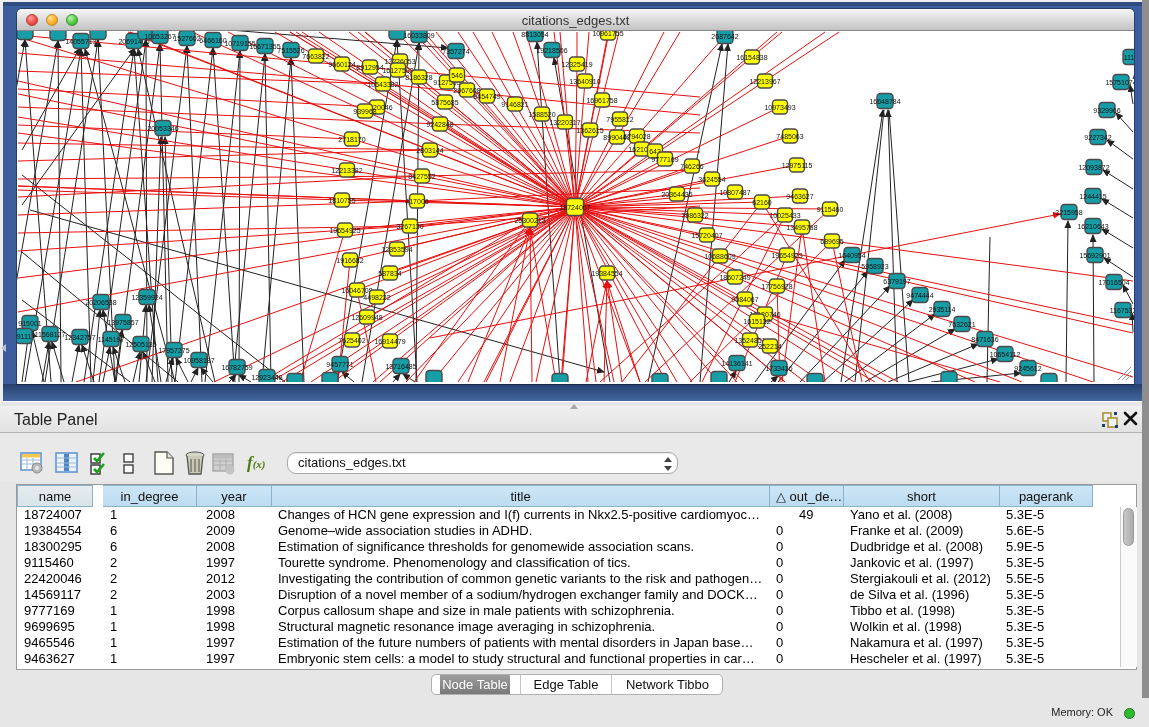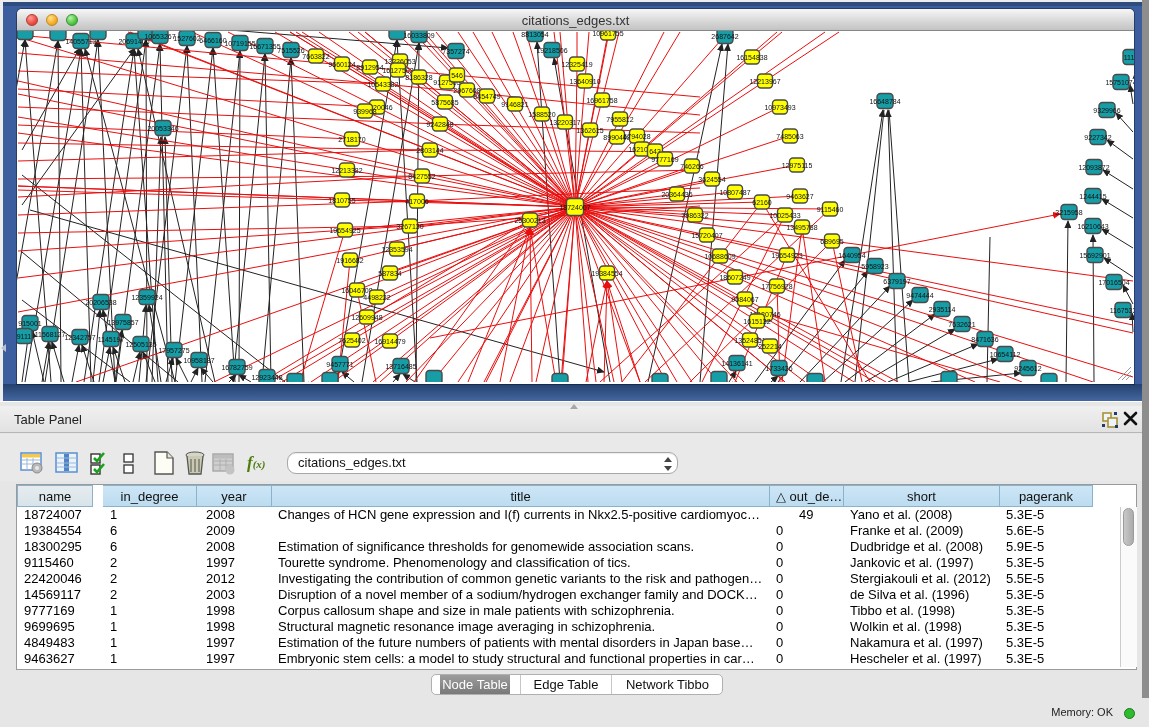--- a/index.html
+++ b/index.html
@@ -13,21 +13,21 @@
 #zone .split{position:absolute;left:3px;top:384px;width:1146px;height:17px;background:linear-gradient(#24406e,#44679f)}
 #win{position:absolute;left:17px;top:9px;width:1117px;height:375px;border-radius:5px 5px 0 0;background:#fff;box-shadow:0 0 0 1px rgba(0,0,0,.35)}
 #titlebar{position:absolute;left:0;top:0;width:1117px;height:22px;border-radius:5px 5px 0 0;
   background:linear-gradient(#f7f7f7,#d9d9d9 55%,#c3c3c3);border-bottom:1px solid #878787;
   text-align:center;font-size:13px;color:#333;line-height:23px}
 .tl{position:absolute;top:5px;width:12px;height:12px;border-radius:50%}
 
 #handle{position:absolute;left:570px;top:2px;width:0;height:0;border-left:4px solid transparent;border-right:4px solid transparent;border-bottom:5px solid #a6a6a6}
 
 #panel{position:absolute;left:0;top:401px;width:1149px;height:326px;background:#e6e6e6;border-top:1px solid #fff}
-#ptitle{position:absolute;left:0;top:4px;width:1149px;height:27px;background:linear-gradient(#f0f0f0,#e2e2e2);border-bottom:1px solid #b6b6b6;font-size:13px;color:#222;line-height:27px;padding-left:14px}
+#ptitle{position:absolute;left:0;top:4px;width:1149px;height:27px;background:linear-gradient(#f0f0f0,#e2e2e2);border-bottom:1px solid #b6b6b6;font-size:16px;color:#222;line-height:27px;padding-left:14px}
 #toolbar{position:absolute;left:0;top:32px;width:1149px;height:47px;background:#e9e9e9}
 #combo{position:absolute;left:287px;top:50px;width:391px;height:22px;background:#fff;border:1px solid #a8a8a8;border-radius:9px;font-size:13px;color:#111;line-height:20px;padding-left:10px;box-shadow:inset 0 1px 1px rgba(0,0,0,.08)}
 #tablebox{position:absolute;left:16px;top:82px;width:1121px;height:186px;background:#fff;border:1px solid #9a9a9a}
 .th{position:absolute;top:485px;height:22px;background:linear-gradient(#cde6f6,#bcdcf0);border:1px solid #8ab2cc;border-left:none;font-size:13px;color:#111;text-align:center;line-height:22px}
 .tr{position:absolute;left:17px;width:1102px;height:16px;font-size:13px;color:#000}
 .tr span{position:absolute;top:0;white-space:nowrap}
 .tabbar{position:absolute;left:431px;top:674px;width:292px;height:21px;background:#fff;border:1px solid #b0b0b0;border-radius:5px;overflow:hidden;font-size:13px;line-height:20px;text-align:center}
 .seg{position:absolute;top:0;height:21px}
 #mem{position:absolute;right:36px;top:706px;font-size:11px;color:#222}
 #memdot{position:absolute;right:14px;top:708px;width:11px;height:11px;border-radius:50%;background:#2fbb2f;border:1px solid #1a7a1a}
@@ -718,20 +718,21 @@
       <span style="left:189px">2008</span>
       <span style="left:261px">Changes of HCN gene expression and I(f) currents in Nkx2.5-positive cardiomyoc…</span>
       <span style="left:782px">49</span>
       <span style="left:833px">Yano et al. (2008)</span>
       <span style="left:989px">5.3E-5</span>
     </div>
     <div class="tr" style="top:523px">
       <span style="left:7px">19384554</span>
       <span style="left:93px">6</span>
       <span style="left:189px">2009</span>
+      <span style="left:261px">Genome–wide association studies in ADHD.</span>
       <span style="left:759px">0</span>
       <span style="left:833px">Franke et al. (2009)</span>
       <span style="left:989px">5.6E-5</span>
     </div>
     <div class="tr" style="top:539px">
       <span style="left:7px">18300295</span>
       <span style="left:93px">6</span>
       <span style="left:189px">2008</span>
       <span style="left:261px">Estimation of significance thresholds for genomewide association scans.</span>
       <span style="left:759px">0</span>
@@ -777,21 +778,21 @@
     <div class="tr" style="top:619px">
       <span style="left:7px">9699695</span>
       <span style="left:93px">1</span>
       <span style="left:189px">1998</span>
       <span style="left:261px">Structural magnetic resonance image averaging in schizophrenia.</span>
       <span style="left:759px">0</span>
       <span style="left:833px">Wolkin et al. (1998)</span>
       <span style="left:989px">5.3E-5</span>
     </div>
     <div class="tr" style="top:635px">
-      <span style="left:7px">4849483</span>
+      <span style="left:7px">9465546</span>
       <span style="left:93px">1</span>
       <span style="left:189px">1997</span>
       <span style="left:261px">Estimation of the future numbers of patients with mental disorders in Japan base…</span>
       <span style="left:759px">0</span>
       <span style="left:833px">Nakamura et al. (1997)</span>
       <span style="left:989px">5.3E-5</span>
     </div>
     <div class="tr" style="top:651px">
       <span style="left:7px">9463627</span>
       <span style="left:93px">1</span>

